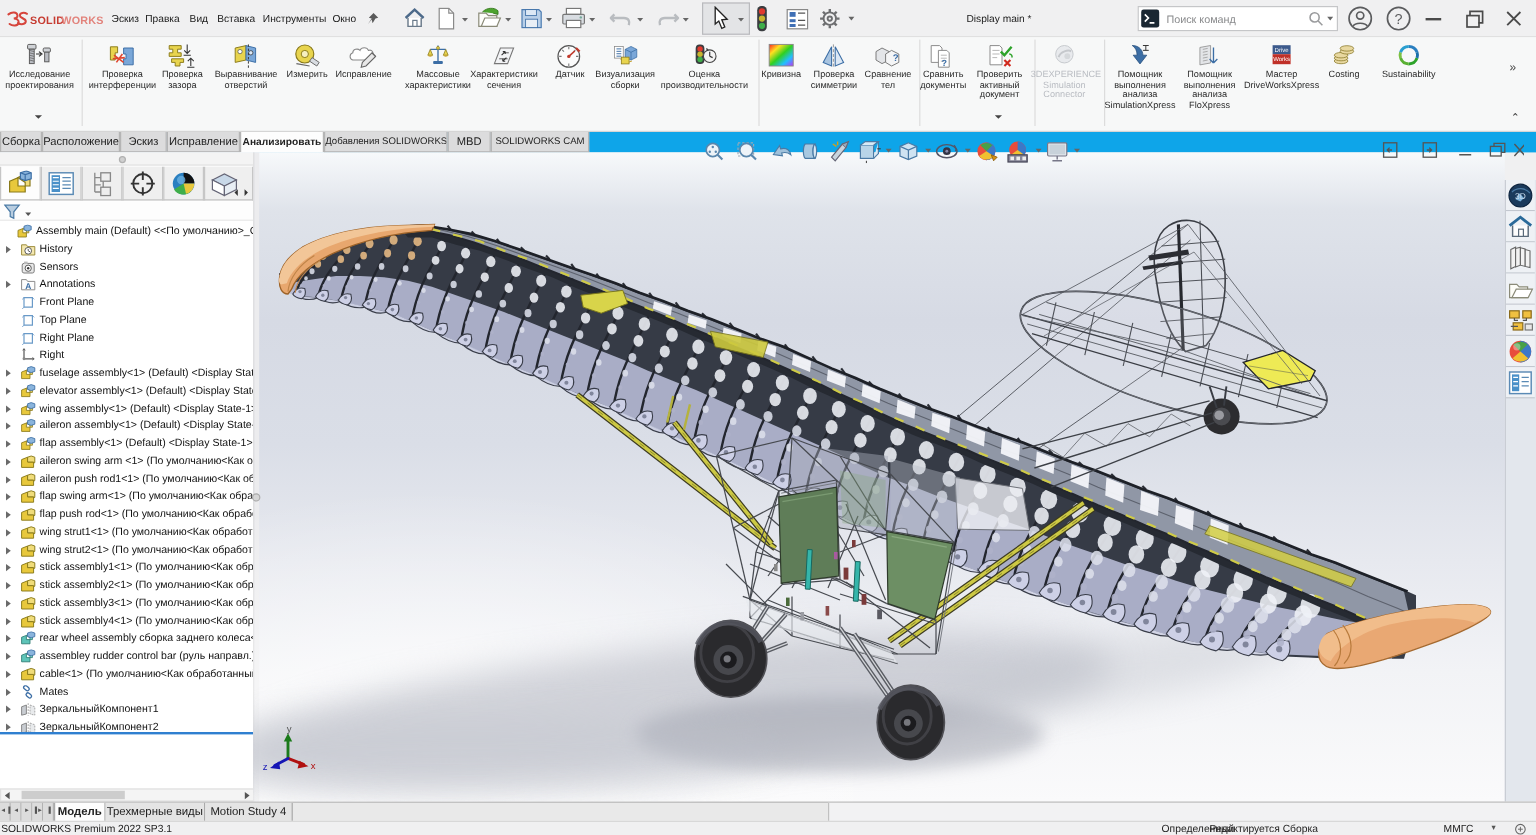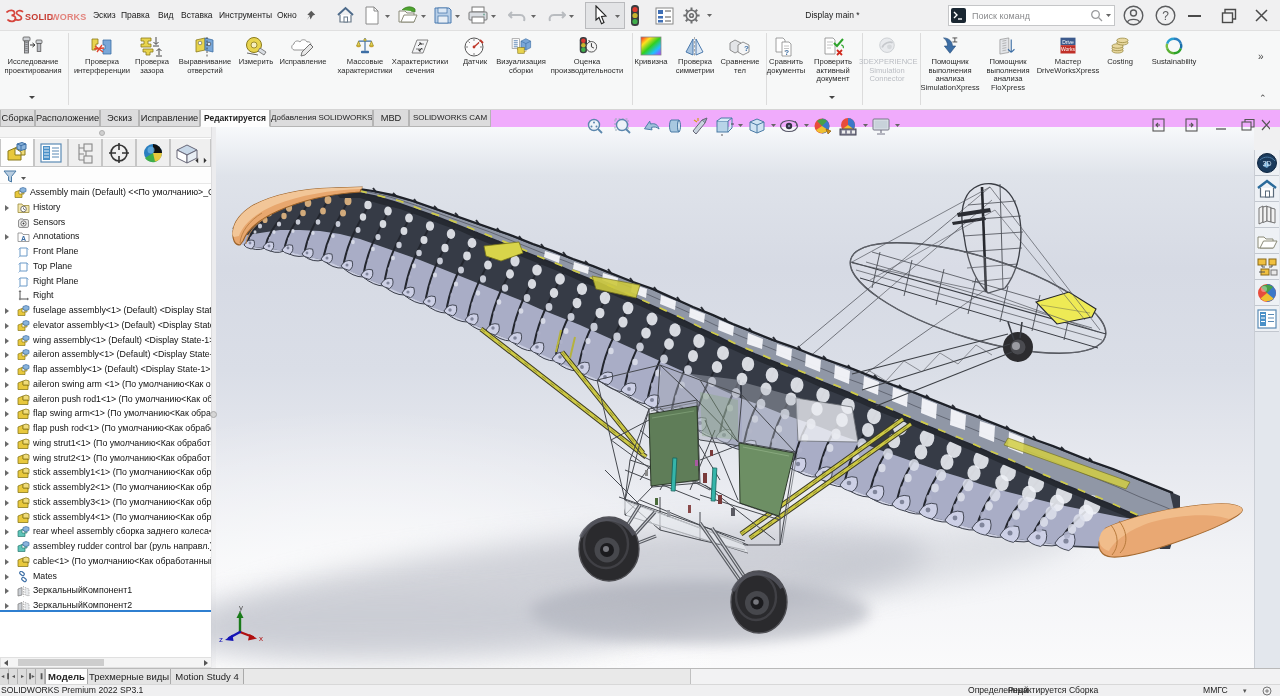--- a/index.html
+++ b/index.html
@@ -3,21 +3,21 @@
 *{margin:0;padding:0;box-sizing:border-box}
 html,body{width:1280px;height:696px;overflow:hidden;font-family:"Liberation Sans",sans-serif;background:#f0f0f1}
 .abs{position:absolute}
 #titlebar{position:absolute;left:0;top:0;width:1280px;height:31px;background:#f0f0f1;border-bottom:1px solid #e0e0e0}
 .menu{position:absolute;top:10px;font-size:8.5px;color:#1a1a1a}
 #ribbon{position:absolute;left:0;top:31px;width:1280px;height:79px;background:#f7f8f8;border-bottom:1px solid #d5d5d5}
 .rsep{position:absolute;top:2px;height:72px;width:1px;background:#dcdcdc}
 .rb{position:absolute;text-align:center;font-size:7.6px;line-height:8.6px;color:#2a2a2a}
 .rbi{position:absolute;left:50%;transform:translateX(-50%);top:0}
 .rblbl{position:absolute;top:27px;left:0;right:0}
-#tabrow{position:absolute;left:0;top:110px;width:1280px;height:17px;background:#f0abfc}
+#tabrow{position:absolute;left:0;top:110px;width:1280px;height:17px;background:#0ea5e9}
 .ctab{position:absolute;top:0;height:17px;background:#dcdcdd;border:1px solid #b5b5b5;border-top:none;font-size:9.5px;color:#222;text-align:center;line-height:16px;white-space:nowrap;overflow:hidden}
 .ctab.act{background:#fdfdfd;border-color:#b5b5b5;font-weight:bold;border-bottom:1px solid #fdfdfd}
 #leftpanel{position:absolute;left:0;top:127px;width:211px;height:541px;background:#ffffff}
 .trow{position:absolute;left:0;width:211px;height:15px;font-size:8.8px;color:#111;white-space:nowrap;overflow:hidden}
 .trow .txt{position:absolute;left:33px;top:1px}
 .exp{position:absolute;left:5px;top:4px;width:0;height:0;border-left:4px solid #6a6a6a;border-top:3px solid transparent;border-bottom:3px solid transparent}
 #viewport{position:absolute;left:211px;top:127px;width:1043px;height:541px;background:linear-gradient(180deg,#f7f9fb 0%,#dfe3ea 9%,#d6dae4 26%,#dadee7 45%,#e7e9ef 63%,#f2f3f6 80%,#fafafb 100%)}
 #rightbar{position:absolute;left:1254px;top:150px;width:26px;height:518px;background:#e3e7ed;border-left:1px solid #c9cdd4}
 .rbtn{position:absolute;left:1px;width:24px;height:26px;background:#eef1f5;border-bottom:1px solid #c2c7cf}
 #botbar{position:absolute;left:0;top:668px;width:1280px;height:16px;background:#e9e9e9;border-top:1px solid #b9b9b9}
@@ -395,21 +395,21 @@
       <div class="rblbl">Sustainability<br></div>
     </div>
     <div class="abs" style="left:1258px;top:20px;font-size:10px;color:#444">»</div>
     <div class="abs" style="left:1259px;top:62px;font-size:9px;color:#444">⌃</div>
   </div>
 <div id="tabrow">
     <div class="ctab" style="left:0px;width:35px;font-size:9.3px">Сборка</div>
     <div class="ctab" style="left:35px;width:65px;font-size:9.3px">Расположение</div>
     <div class="ctab" style="left:100px;width:39px;font-size:9.3px">Эскиз</div>
     <div class="ctab" style="left:139px;width:61px;font-size:9.3px">Исправление</div>
-    <div class="ctab act" style="left:200px;width:70px;font-size:8.5px">Редактируется</div>
+    <div class="ctab act" style="left:200px;width:70px;font-size:8.5px">Анализировать</div>
     <div class="ctab" style="left:270px;width:103px;font-size:8px">Добавления SOLIDWORKS</div>
     <div class="ctab" style="left:373px;width:36px;font-size:9.3px">MBD</div>
     <div class="ctab" style="left:409px;width:82px;font-size:8px">SOLIDWORKS CAM</div>
   </div>
 <div id="viewport"></div>
 <svg class="abs" style="left:585px;top:117px" width="22" height="19" viewBox="0 0 22 19">
     <circle cx="9" cy="8" r="5.5" fill="#eef3f8" stroke="#5b87ad" stroke-width="1.4"></circle>
     <path d="M13 12 L17 16" stroke="#5b87ad" stroke-width="1.8"></path>
     <g fill="#5b87ad">
       <circle cx="9" cy="5.5" r="1"></circle>

